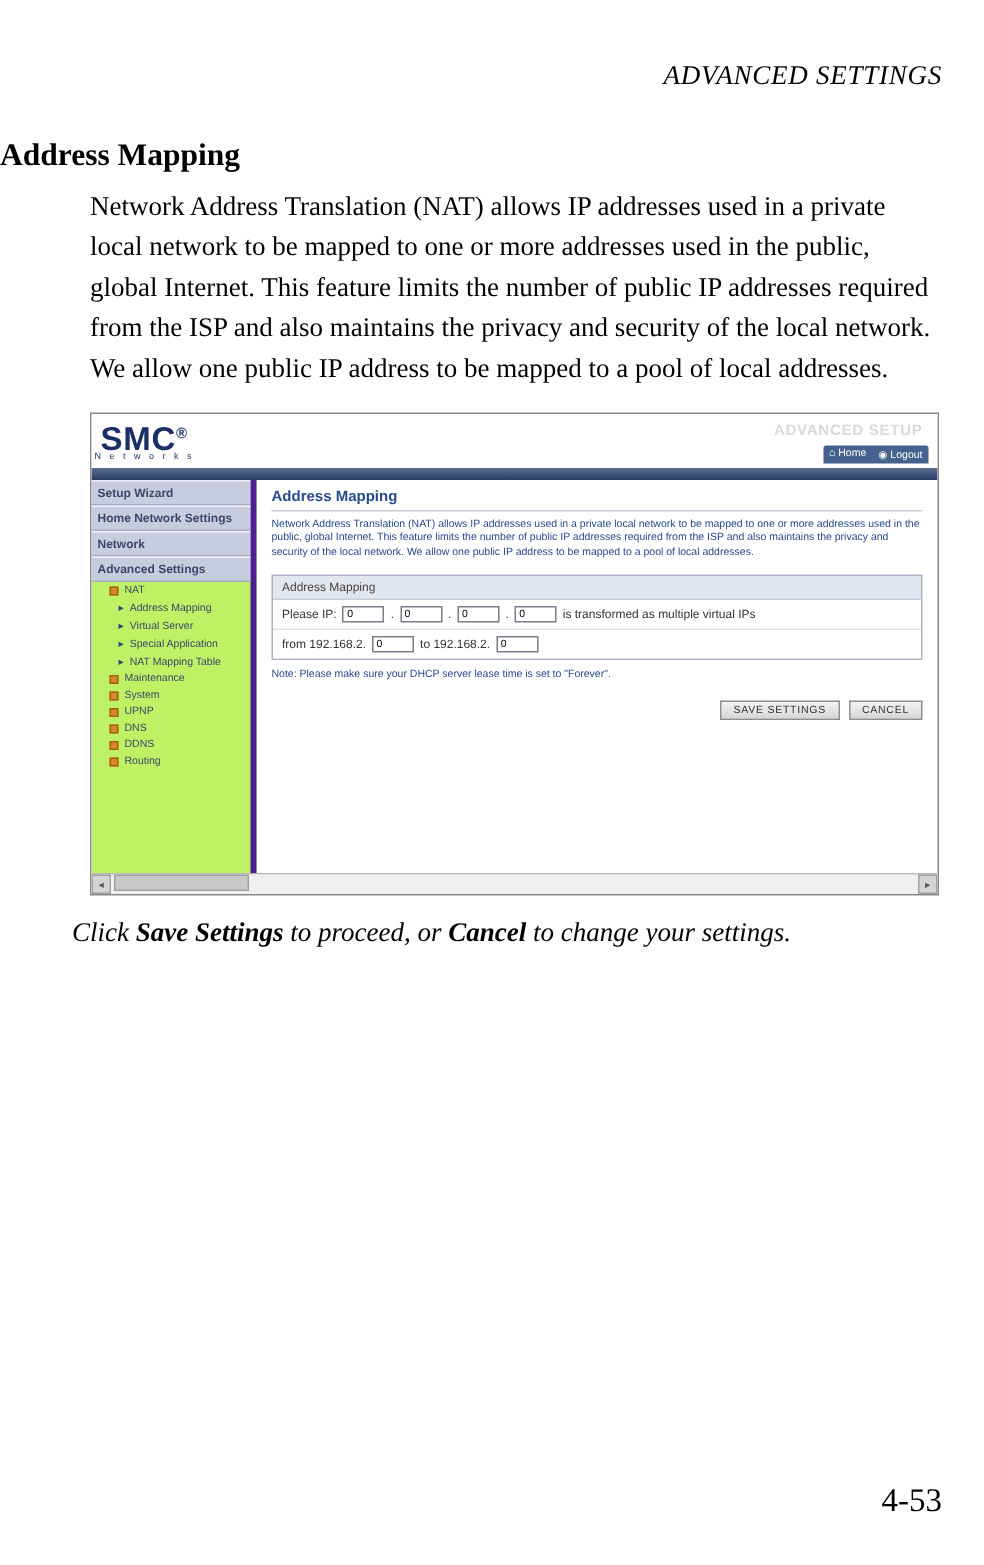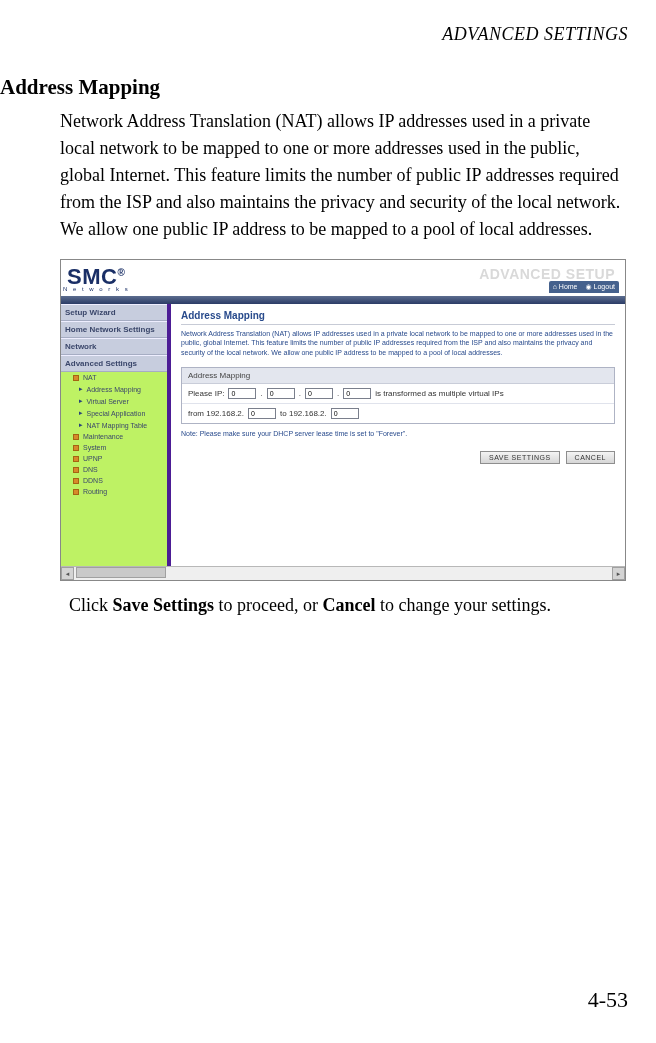--- a/index.html
+++ b/index.html
@@ -6,21 +6,21 @@
     margin: 0;
     padding: 0;
     width: 656px;
     height: 1043px;
     background: #fff;
     font-family: Garamond, "Times New Roman", serif;
     color: #000;
     position: relative;
   }
   .page {
-    padding: 24px 20px 0 0;
+    padding: 40px 20px 0 0;
   }
   .header-right {
     text-align: right;
     font-style: italic;
     font-variant: small-caps;
     font-size: 18px;
     letter-spacing: 0.5px;
     margin-right: 8px;
     margin-bottom: 30px;
   }
@@ -29,21 +29,22 @@
     font-size: 21px;
     margin: 0 0 8px 0;
   }
   .body-text {
     font-size: 18px;
     line-height: 1.5;
     margin: 0 8px 16px 60px;
   }
   .closing {
     font-size: 18px;
-    margin: 14px 8px 0 69px;
+    margin: 14px 8px 0 48px;
+    font-style: italic;
   }
   .closing b { font-weight: bold; }
   .page-num {
     position: absolute;
     right: 28px;
     bottom: 30px;
     font-size: 22px;
   }
 
   
@@ -71,21 +72,21 @@
     font-weight: bold;
     font-size: 22px;
     color: #1a2f66;
     font-family: Arial, sans-serif;
     letter-spacing: 0.5px;
   }
   .shot-logo .brand sup { font-size: 10px; vertical-align: super; }
   .shot-logo .nets { font-size:6px; color:#1a2f66; letter-spacing:2px; margin-left:2px; display:block; margin-top:-4px;}
   .shot-logo .adv {
     position: absolute; right: 10px; top: 6px;
-    color: #d9d9d9; font-weight: bold; font-size: 14px; letter-spacing: 0.5px;
+    color: #d9d9d9; font-weight: bold; font-size: 10px; letter-spacing: 0.5px;
     font-family: Arial, sans-serif;
   }
   .shot-divider {
     height: 8px;
     background: linear-gradient(#5c6d8f,#2b3c66);
     position: relative;
   }
   .shot-home {
     position: absolute; right: 6px; top: -15px;
     background: #45618d; color: #fff; font-size: 7px;

